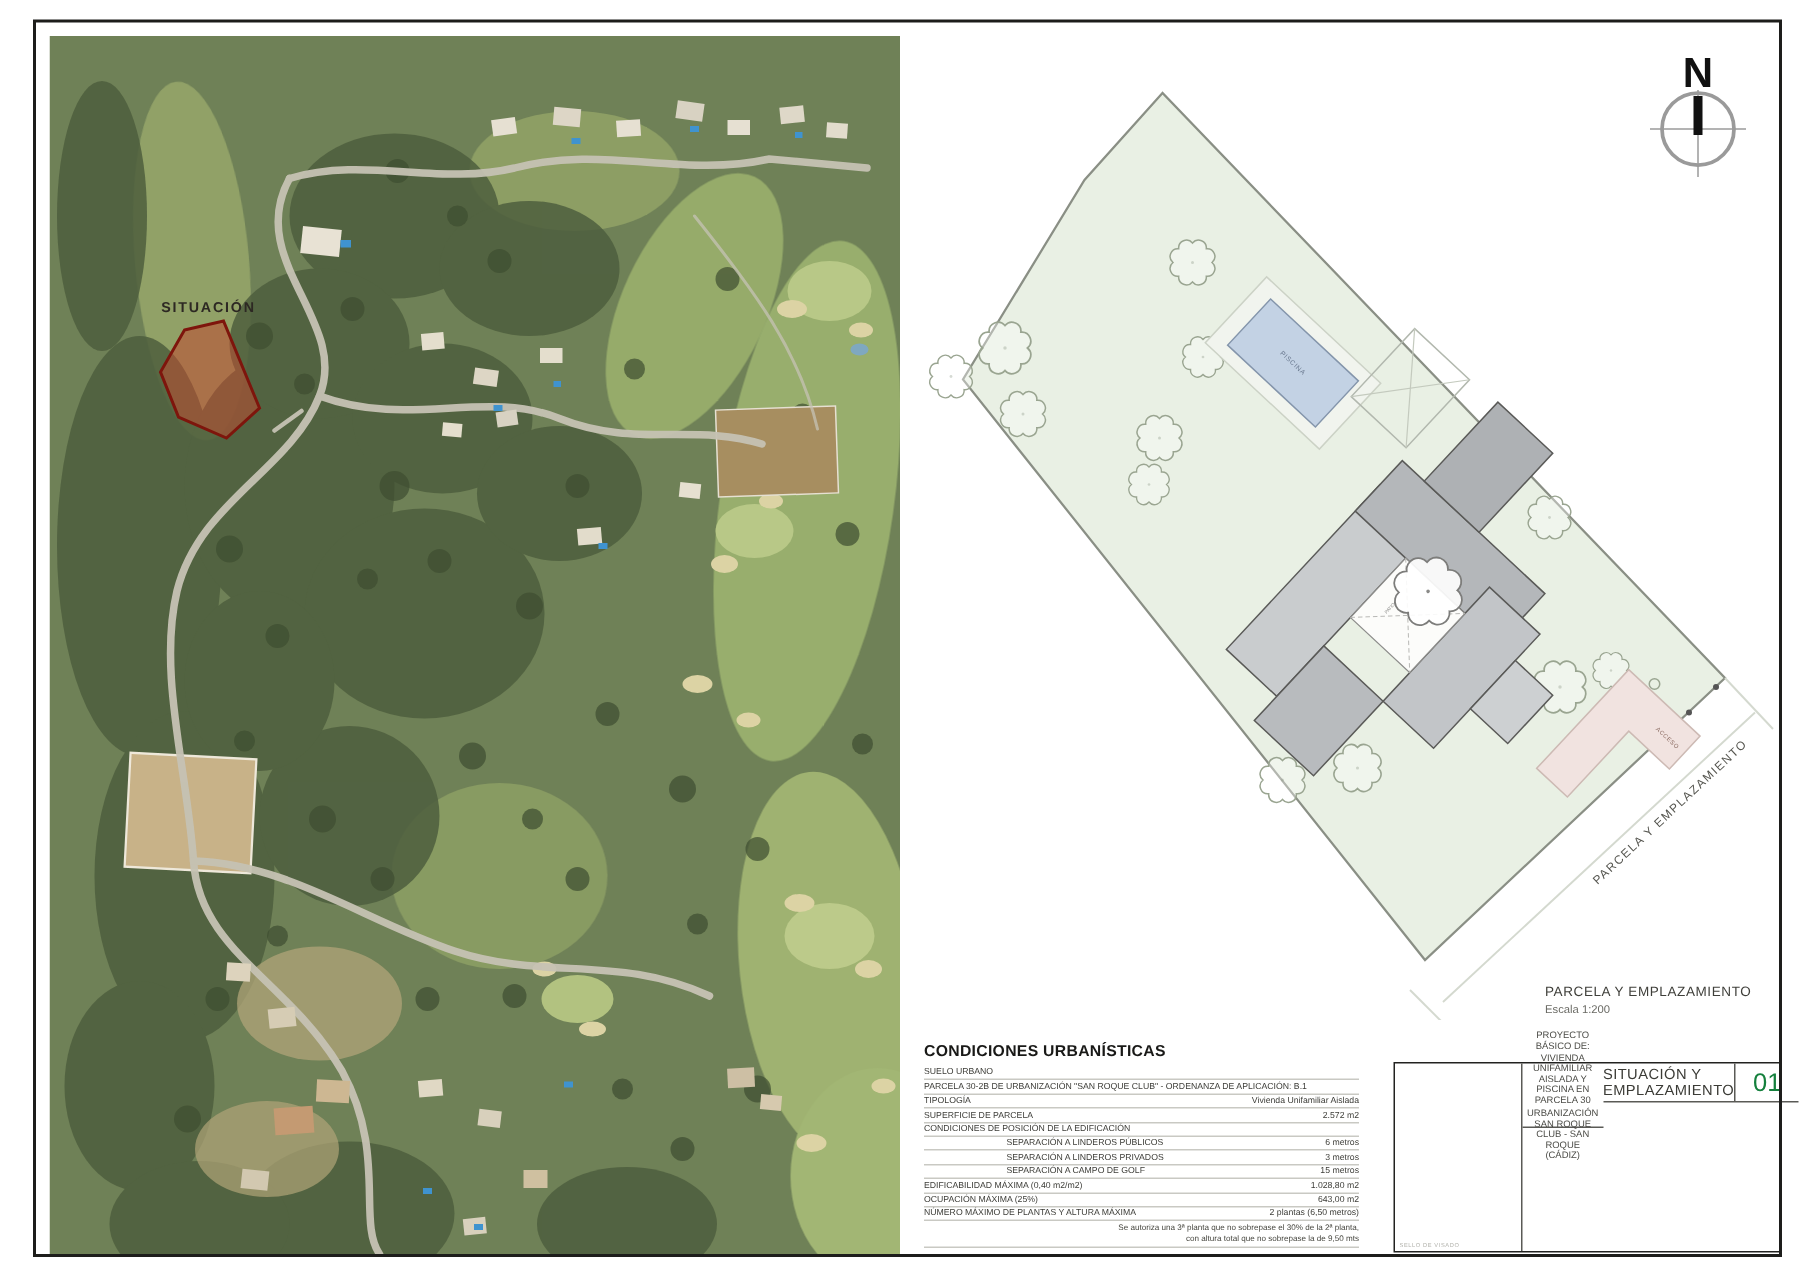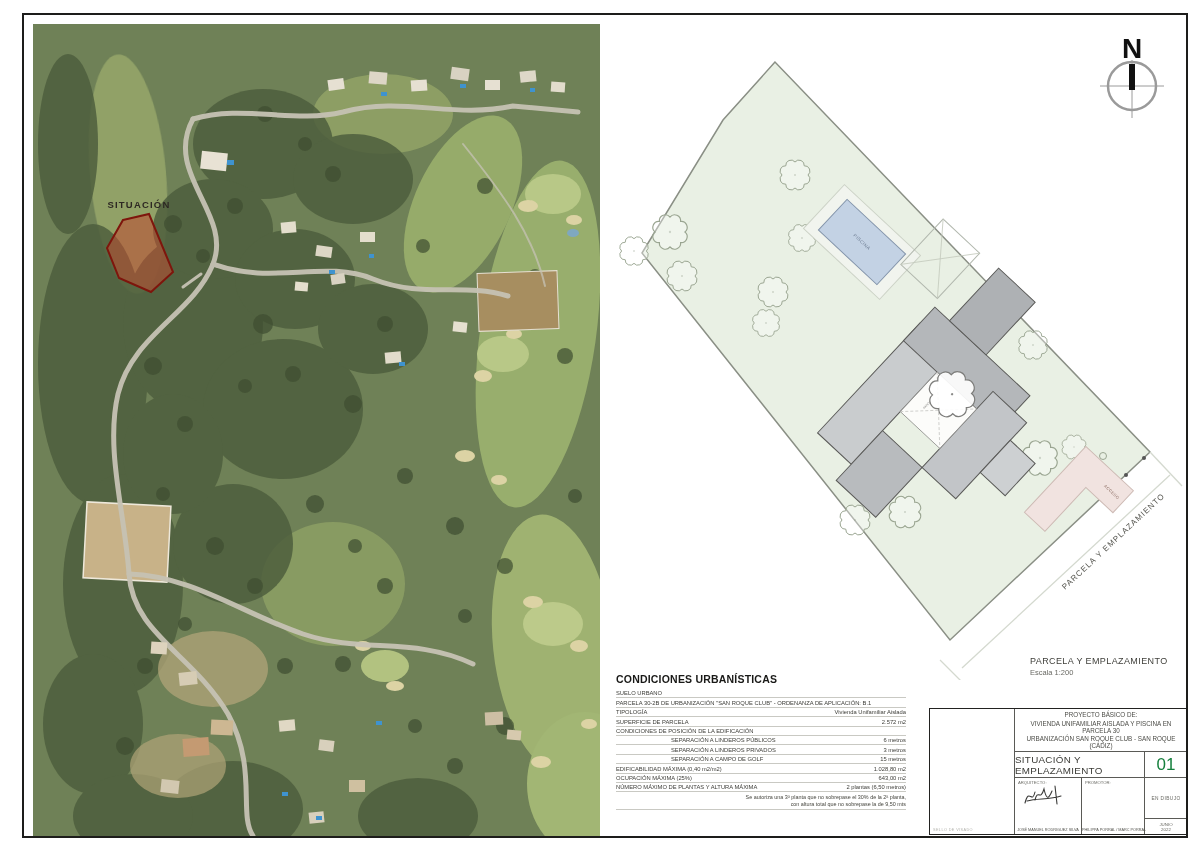--- a/index.html
+++ b/index.html
@@ -1,37 +1,37 @@
 <!DOCTYPE html>
 <html><head>
 <meta charset="utf-8">
 <style>
   html,body{margin:0;padding:0;background:#e8e8e8}
   .sheet{position:relative;width:1200px;height:848px;background:#ffffff;font-family:"Liberation Sans",sans-serif;overflow:hidden;margin:0 auto}
   .page-border{position:absolute;left:22px;top:13px;width:1162px;height:821px;border:2px solid #1d1d1b;pointer-events:none;z-index:9}
   svg.aerial{position:absolute;left:33px;top:24px;z-index:1}
   svg.plan{position:absolute;left:610px;top:20px;z-index:2}
   
-  .cond{position:absolute;left:616px;top:673px;width:290px;z-index:3}
+  .cond{position:absolute;left:616px;top:695px;width:290px;z-index:3}
   .cond .cond-title{font-size:10.5px;font-weight:bold;color:#191917;letter-spacing:.2px;margin:0 0 4px 0}
   .crow{display:flex;justify-content:space-between;align-items:flex-end;border-bottom:1px solid #c9c9c3;font-size:5.8px;color:#3d3d38;padding:1.4px 0 1px 0;line-height:6px}
   .crow.ind .lbl{padding-left:55px}
   .crow .val{white-space:nowrap;padding-left:6px}
   .cnotes{border-bottom:1px solid #c9c9c3;text-align:right;font-size:5.4px;color:#46463f;line-height:6.8px;padding:1.5px 0 2px 0}
   
   .tblock{position:absolute;left:929px;top:708px;width:259px;height:127px;border:1.5px solid #222220;box-sizing:border-box;display:flex;flex-direction:column;background:#fff;z-index:3}
   .tb-head{height:22px;flex:0 0 22px;background:#d6d6d1;border-bottom:1px solid #5a5a56;display:flex;align-items:center;justify-content:space-between;padding:0 5px}
   .contact{font-size:4.2px;color:#6f6f69;line-height:5.6px;white-space:nowrap}
   .brand{font-size:13px;white-space:nowrap}
   .brand .gp{color:#8e968c;font-weight:bold}
   .brand .arq{color:#5f635f}
   .tb-body{flex:1;display:flex;min-height:0}
   .sello{width:84px;flex:0 0 84px;border-right:1px solid #5a5a56;position:relative}
   .sello span{position:absolute;left:3px;bottom:2px;font-size:3.8px;color:#b3b3ad;letter-spacing:.4px}
-  .tb-main{flex:1;display:flex;flex-direction:column;min-width:0}
+  .tb-main{flex:1;display:flex;flex-direction:row;min-width:0}
   .project{height:42px;flex:0 0 42px;border-bottom:1px solid #5a5a56;display:flex;flex-direction:column;align-items:center;justify-content:center;gap:1.5px;font-size:6.3px;color:#4c4c47;line-height:7px;text-align:center;padding:0 3px}
   .trow{height:25px;flex:0 0 25px;display:flex;border-bottom:1px solid #5a5a56}
   .stitle{flex:1;display:flex;align-items:center;justify-content:center;font-size:9.8px;color:#3b3b36;letter-spacing:.3px;border-right:1px solid #5a5a56}
   .snum{width:42px;flex:0 0 42px;display:flex;align-items:center;justify-content:center;font-size:17px;color:#15803d}
   .prow{flex:1;display:flex;min-height:0}
   .pbox{position:relative;border-right:1px solid #5a5a56}
   .arch{width:66px;flex:0 0 66px}
   .prom{width:62px;flex:0 0 62px}
   .label-tiny{position:absolute;top:2px;left:3px;font-size:4.2px;color:#6c6c66}
   .name{position:absolute;bottom:2px;left:0;width:100%;text-align:center;font-size:3.8px;color:#55554f;white-space:nowrap}

